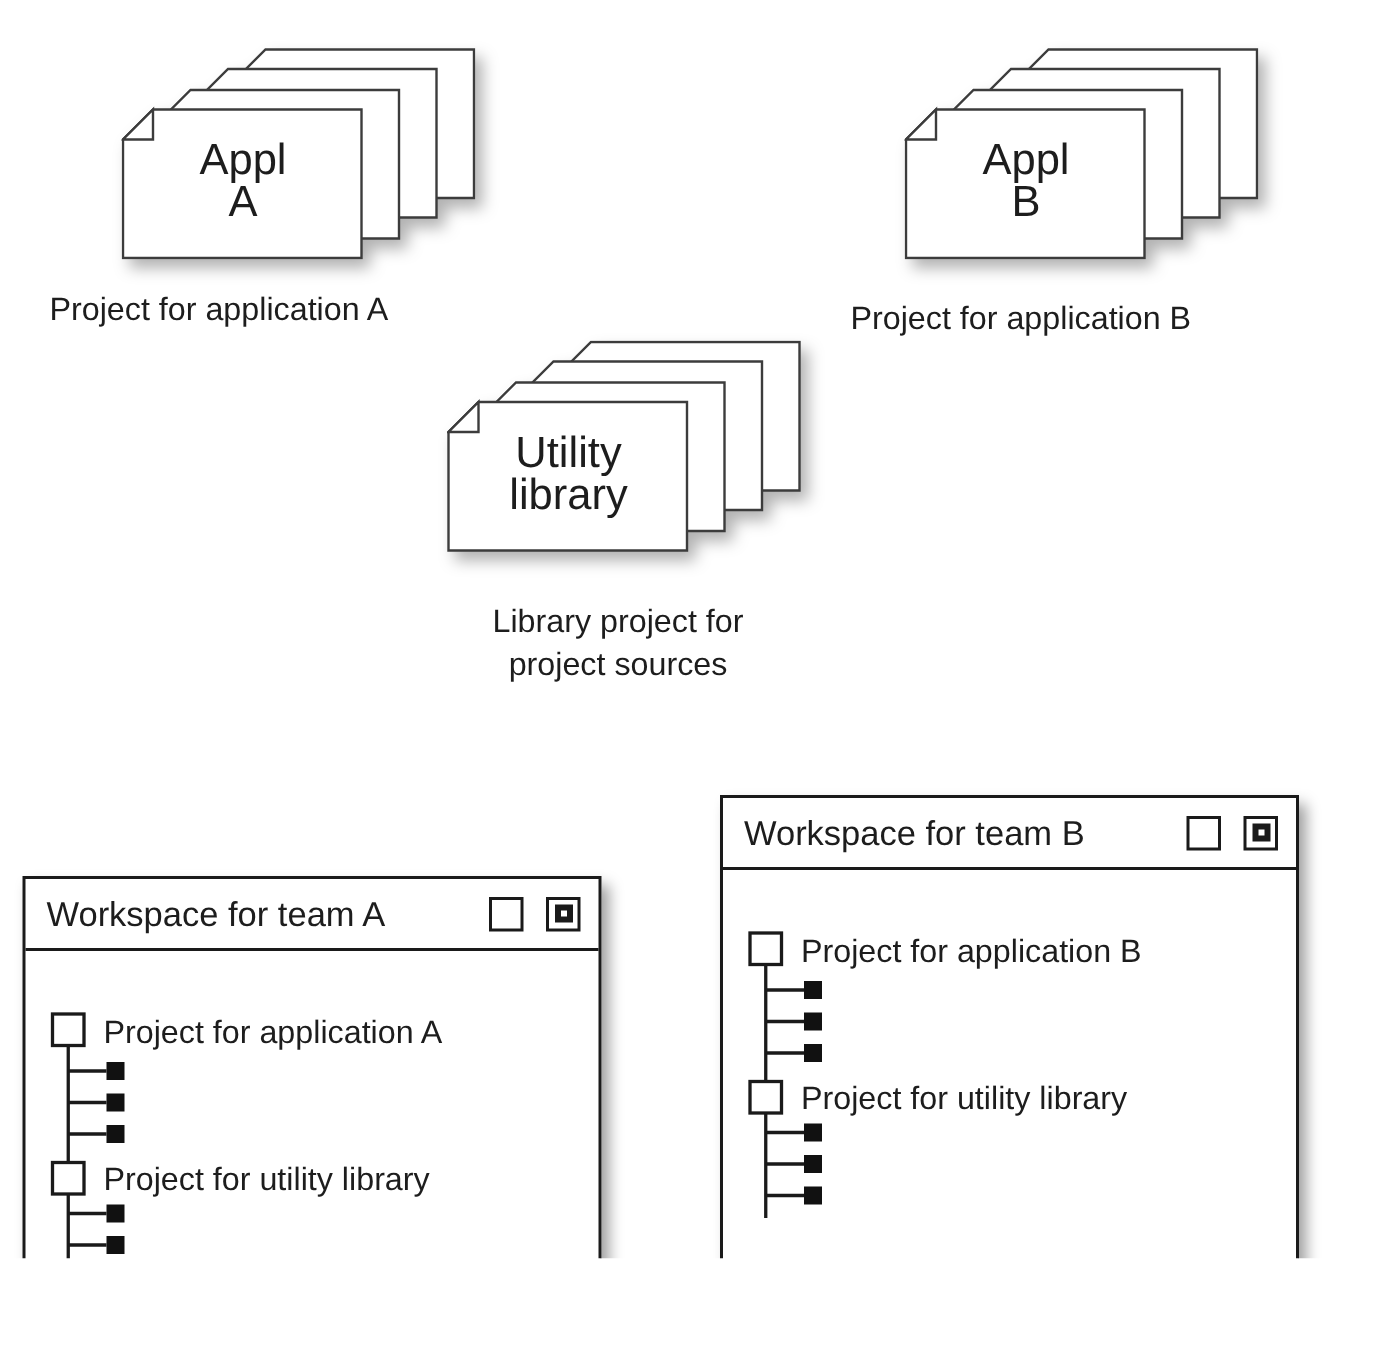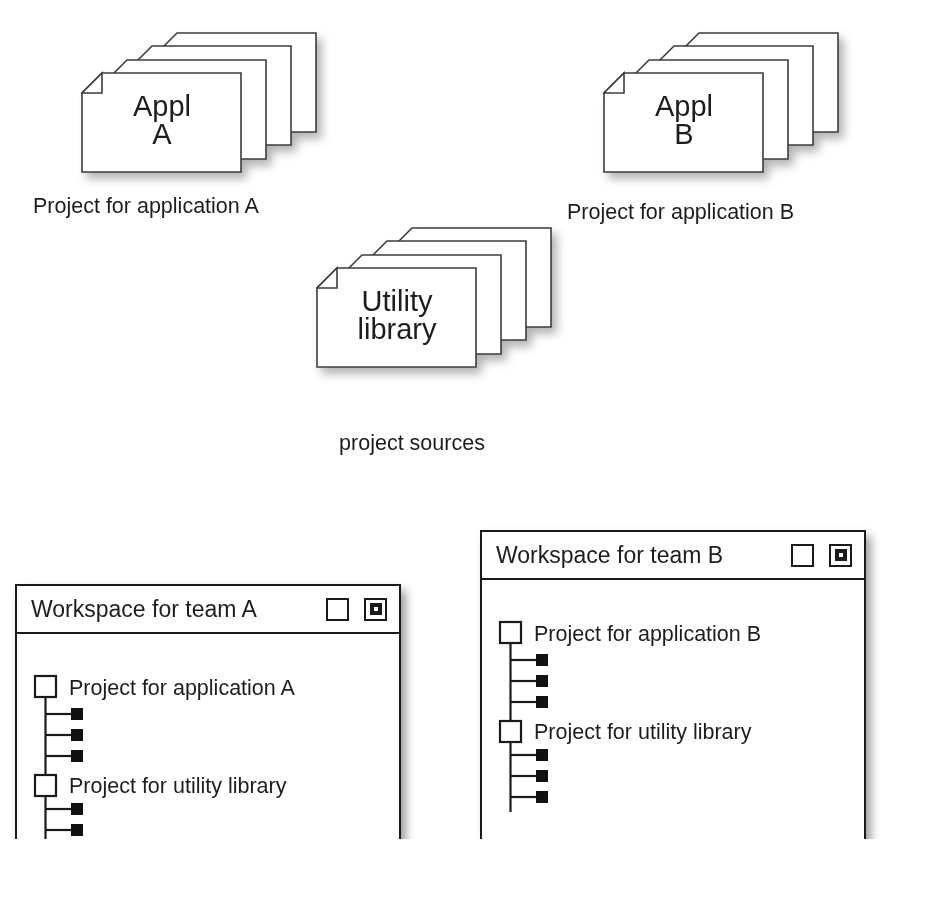--- a/index.html
+++ b/index.html
@@ -141,35 +141,35 @@
         <path class="card-shape" d="M 45,27 H 184 V 126 H 25 V 47 Z"></path>
         <path class="card-shape" d="M 20,40 H 159 V 139 H 0 V 60 Z"></path>
         <path class="card-shape" d="M 20,40 V 60 H 0 Z"></path>
         <text class="card-label" x="80" y="83">Appl</text>
         <text class="card-label" x="80" y="111">B</text>
       </g>
     </svg>
   </figure>
   <div class="caption" style="left:567px; top:198px;">Project for application B</div>
 
-  <figure class="stack" style="left:316px; top:227px;">
+  <figure class="stack" style="left:298px; top:227px;">
     <svg width="236" height="141" viewBox="0 0 236 141">
       <g transform="translate(1,1)">
         <path class="card-shape" d="M 95,0 H 234 V 99 H 75 V 20 Z"></path>
         <path class="card-shape" d="M 70,13 H 209 V 112 H 50 V 33 Z"></path>
         <path class="card-shape" d="M 45,27 H 184 V 126 H 25 V 47 Z"></path>
         <path class="card-shape" d="M 20,40 H 159 V 139 H 0 V 60 Z"></path>
         <path class="card-shape" d="M 20,40 V 60 H 0 Z"></path>
         <text class="card-label" x="80" y="83">Utility</text>
         <text class="card-label" x="80" y="111">library</text>
       </g>
     </svg>
   </figure>
   <div class="caption centered" style="left:292px; top:400px; width:240px; line-height:29px;">
-    <br>
+    <span>Library project for</span><br>
     <span>project sources</span>
   </div>
 
   <section class="window" style="left:15px; top:544px;margin-top:40px;">
     <header class="titlebar">
       <span class="window-title">Workspace for team A</span>
       <button class="win-btn"></button>
       <button class="win-btn">
         <span class="nested-square"></span>
       </button>

